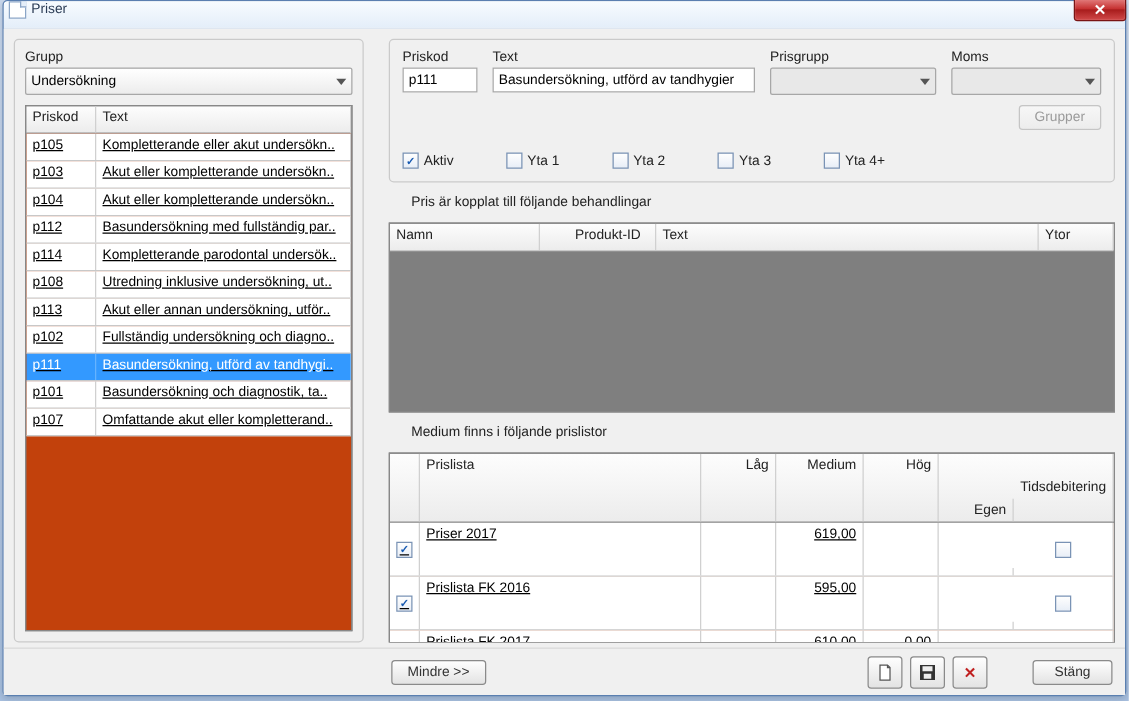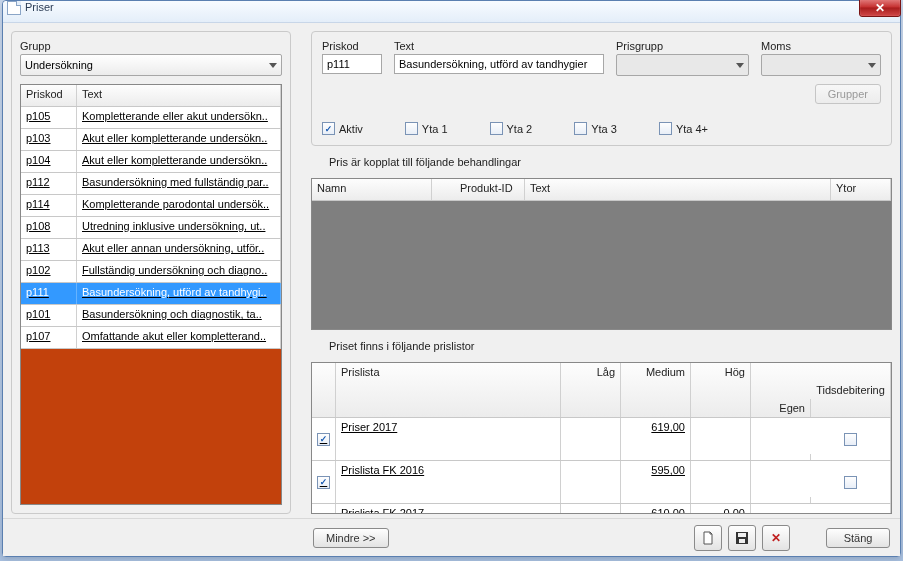--- a/index.html
+++ b/index.html
@@ -333,21 +333,21 @@
       <div class="section-label">Pris är kopplat till följande behandlingar</div>
       <div class="grid mid-grid">
         <div class="grid-head">
           <div class="grid-cell col-namn">Namn</div>
           <div class="grid-cell col-pid">Produkt-ID</div>
           <div class="grid-cell col-text">Text</div>
           <div class="grid-cell col-ytor">Ytor</div>
         </div>
       </div>
 
-      <div class="section-label">Priset finns i följande prislistor</div>
+      <div class="section-label">Medium finns i följande prislistor</div>
       <div class="grid bot-grid">
         <div class="grid-head">
           <div class="grid-cell col-chk"></div>
           <div class="grid-cell col-pl">Prislista</div>
           <div class="grid-cell col-lag">Låg</div>
           <div class="grid-cell col-med">Medium</div>
           <div class="grid-cell col-hog">Hög</div>
           <div class="grid-cell col-egen">Egen</div>
           <div class="grid-cell col-tid">Tidsdebitering</div>
         </div>

